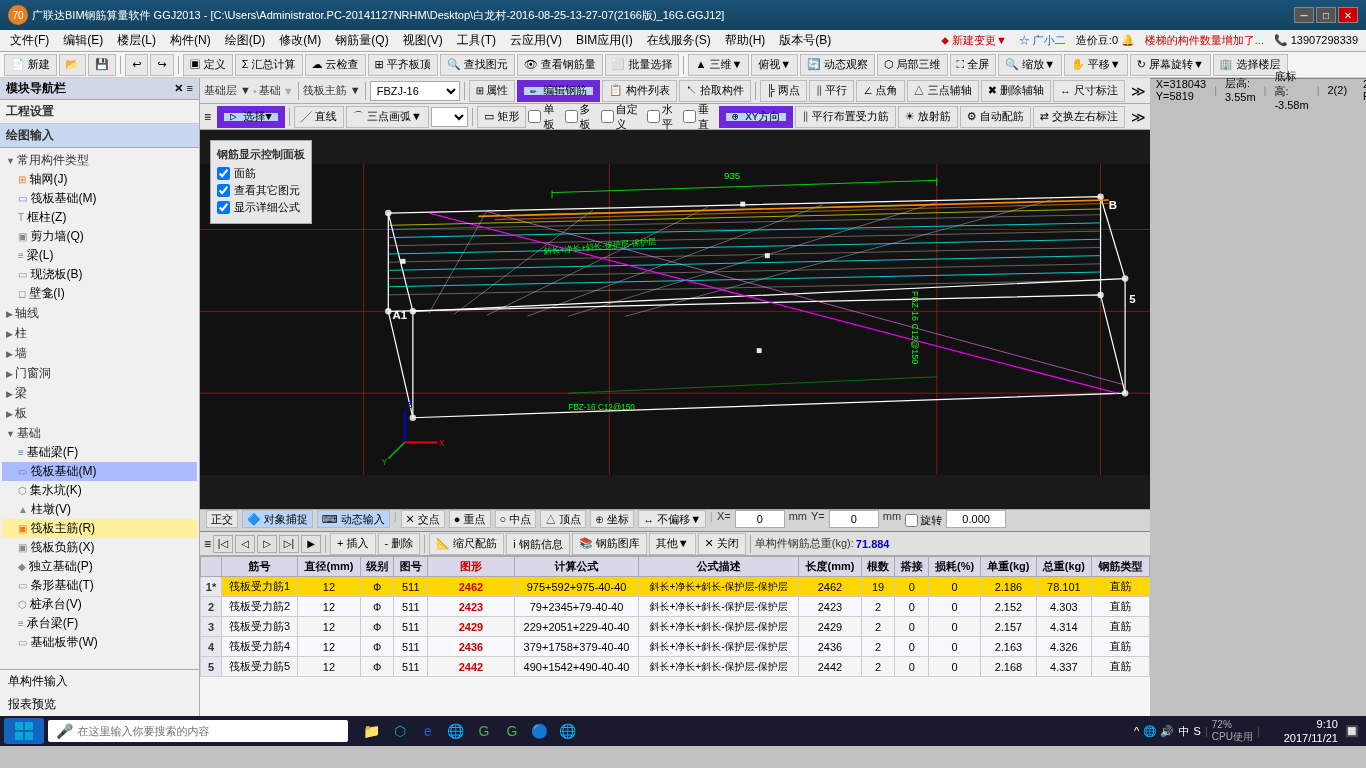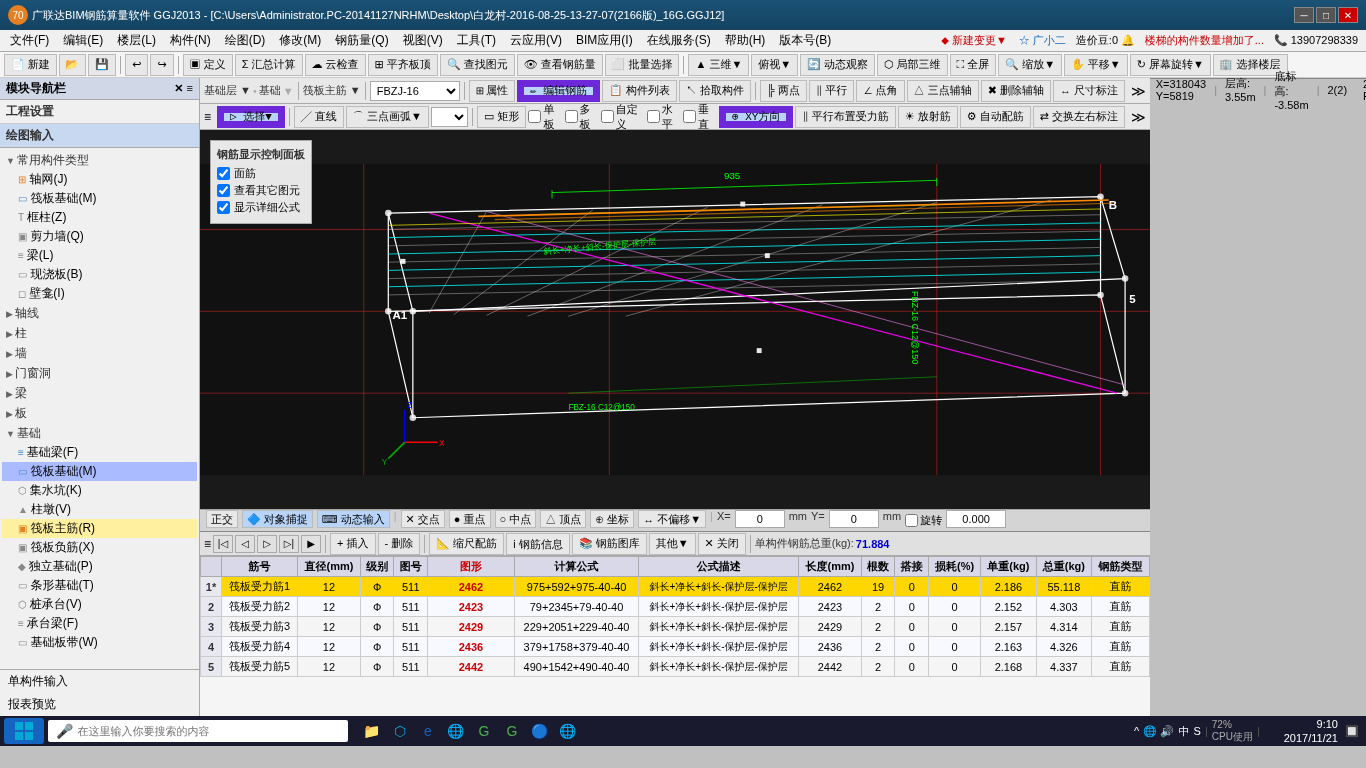--- a/index.html
+++ b/index.html
@@ -474,21 +474,21 @@
       <td>Ф</td>
       <td>511</td>
       <td style="color:#cc0000;font-weight:bold;">2462</td>
       <td>975+592+975-40-40</td>
       <td style="font-size:10px;">斜长+净长+斜长-保护层-保护层</td>
       <td>2462</td>
       <td>19</td>
       <td>0</td>
       <td>0</td>
       <td>2.186</td>
-      <td>55.118</td>
+      <td>78.101</td>
       <td>直筋</td>
     </tr>
                 <tr style="cursor: pointer;">
       <td class="row-num">2</td>
       <td>筏板受力筋2</td>
       <td>12</td>
       <td>Ф</td>
       <td>511</td>
       <td style="color:#cc0000;font-weight:bold;">2423</td>
       <td>79+2345+79-40-40</td>

